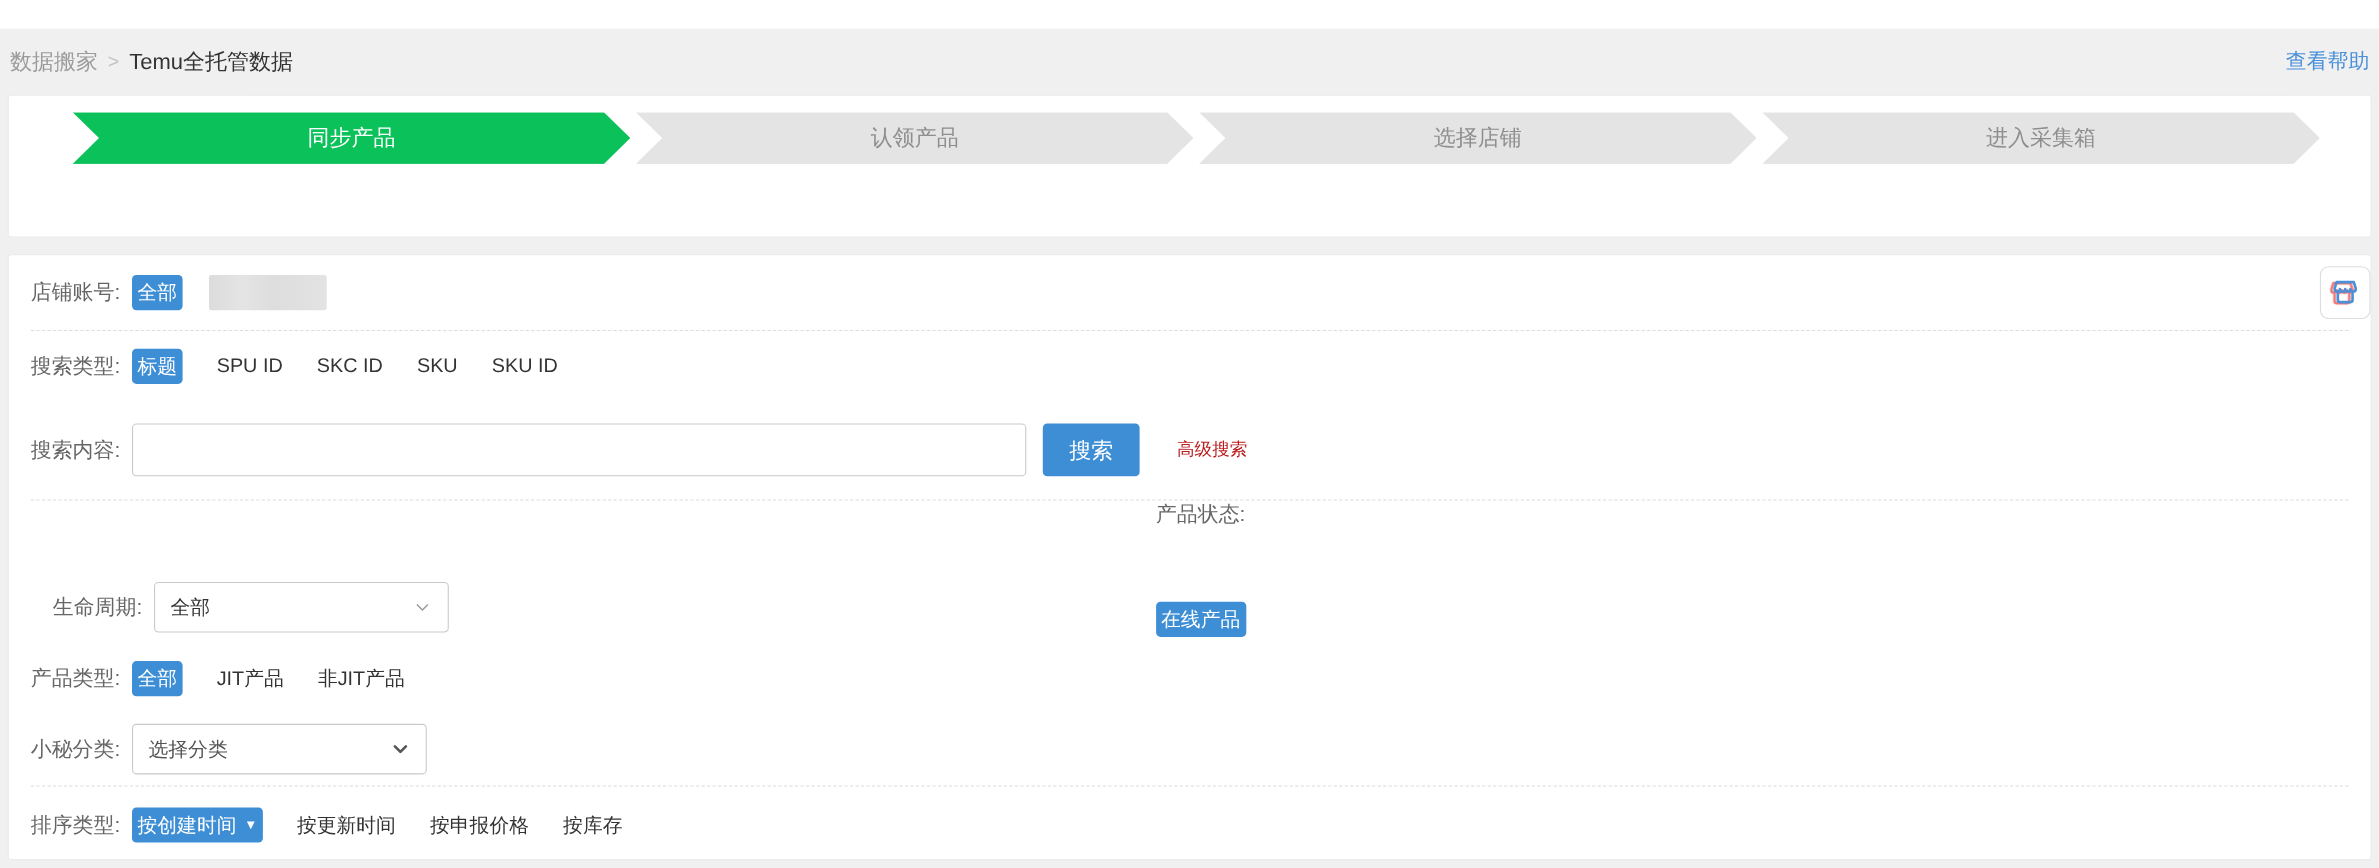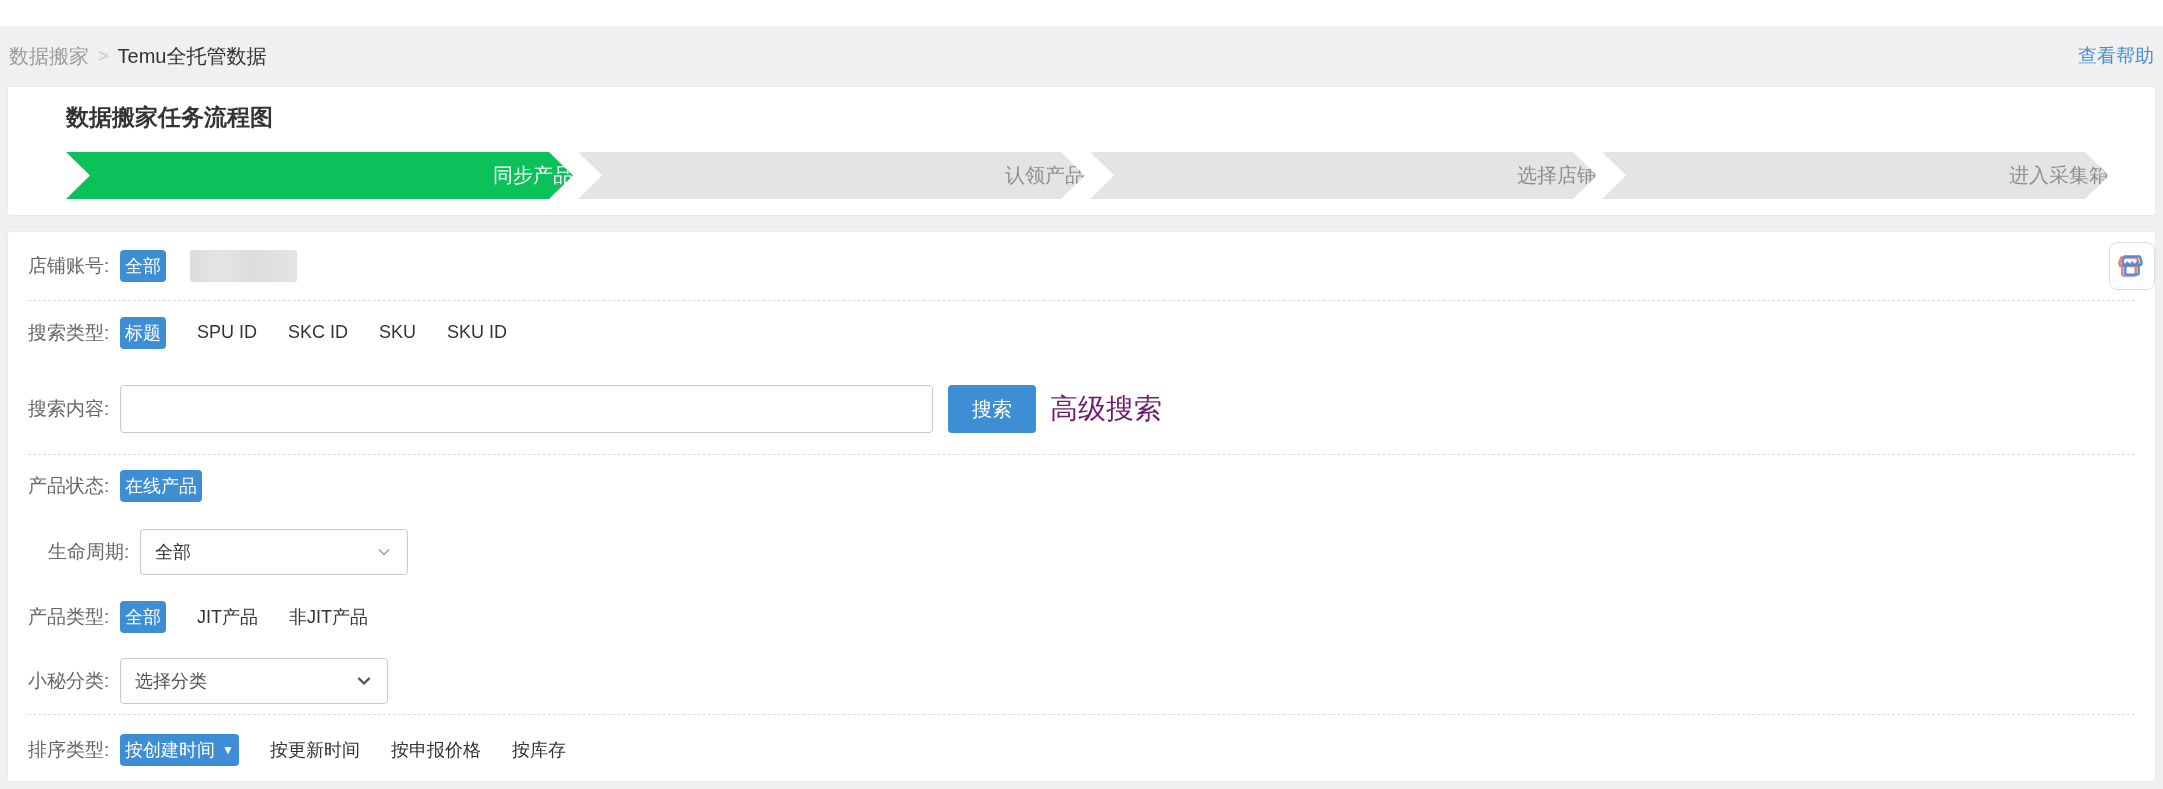--- a/index.html
+++ b/index.html
@@ -23,36 +23,36 @@
   .help-link { color:#4a90d9; font-size:19px; text-decoration:none; cursor:pointer; }
 
   .card {
     margin:0 7px; background:#fff;
     border:1px solid #ebebeb; border-radius:3px;
   }
   .flow-card { height:130px; padding:15px 46px 0 58px; margin-bottom:15px; }
   .flow-title { font-size:23px; font-weight:bold; color:#333; margin-bottom:19px; }
   .flow-steps { display:flex; height:47px; gap:5px; }
   .step {
-    flex:1; display:flex; align-items:center; justify-content:flex-end;
+    flex:1; display:flex; align-items:center; justify-content:center;
     font-size:20px; background:#e4e4e4; color:#8e8e8e;
     clip-path: polygon(0 0, calc(100% - 24px) 0, 100% 50%, calc(100% - 24px) 100%, 0 100%, 24px 50%);
   }
   .step.active { background:#0bc15a; color:#fff; }
 
   .filter-card { height:551px; }
   .frow { display:flex; align-items:center; padding-left:20px; }
   .flabel { flex:0 0 92px; color:#666; font-size:19px; }
   .fcontent { display:flex; align-items:center; flex:1; }
   .dashed-sep { border-top:1px dashed #dcdcdc; margin:0 20px; }
 
   .row-shop { height:68px; }
   .row-searchtype { height:63px; }
   .row-searchcontent { height:90px; }
-  .row-status { height:62px; }
+  .row-status { height:62px;flex-direction:column; }
   .row-lifecycle { height:70px;margin-left:20px; }
   .row-type { height:60px; }
   .row-category { height:67px; }
   .row-sort { height:69px; }
 
   .tag {
     height:32px; background:#3e8ed6; color:#fff; border:none; border-radius:4px;
     font-size:18px; padding:0 5px; display:inline-flex; align-items:center;
     cursor:pointer; font-family:inherit;
   }
@@ -70,21 +70,21 @@
   .store-svg { filter: drop-shadow(-2.5px 1.5px 0 rgba(235,95,95,.85)); }
 
   .search-input {
     width:813px; height:48px; border:1px solid #c9c9c9; border-radius:4px;
     font-size:18px; padding:0 12px; font-family:inherit; background:#fff; color:#333;
   }
   .search-btn {
     width:88px; height:48px; margin-left:15px; background:#3e8ed6; color:#fff;
     border:none; border-radius:4px; font-size:20px; cursor:pointer; font-family:inherit;
   }
-  .adv-link { margin-left:14px; color:#701a75; font-size:28px; text-decoration:none; cursor:pointer; }
+  .adv-link { margin-left:34px; color:#b91c1c; font-size:16px; text-decoration:none; cursor:pointer; }
 
   .select-box {
     width:268px; height:46px; border:1px solid #c9c9c9; border-radius:4px;
     background:#fff; display:flex; align-items:center; justify-content:space-between;
     padding:0 14px; font-size:18px; color:#333; cursor:pointer;
   }
   .select-box .ph { color:#555; }
   .caret { font-size:12px; margin-left:7px; position:relative; top:0px; }
 </style>
 </head>
@@ -95,21 +95,20 @@
 <div class="breadcrumb-bar">
   <div class="breadcrumb">
     <span class="bc-parent">数据搬家</span>
     <span class="bc-sep">&gt;</span>
     <span class="bc-current">Temu全托管数据</span>
   </div>
   <a class="help-link">查看帮助</a>
 </div>
 
 <div class="card flow-card">
-  <div class="flow-title">数据搬家任务流程图</div>
   <div class="flow-steps">
     <div class="step active">
       <span>同步产品</span>
     </div>
     <div class="step">
       <span>认领产品</span>
     </div>
     <div class="step">
       <span>选择店铺</span>
     </div>

